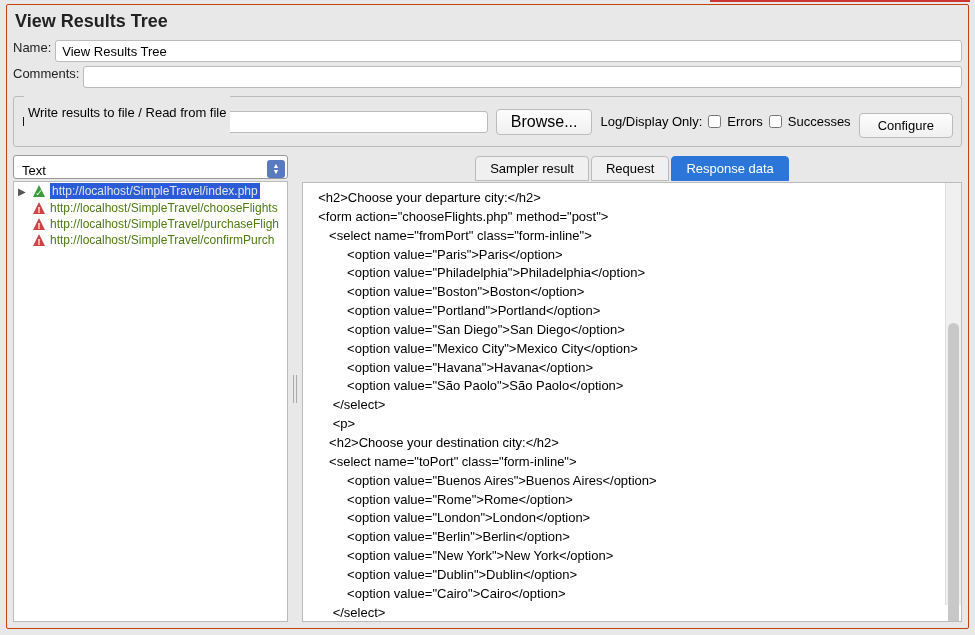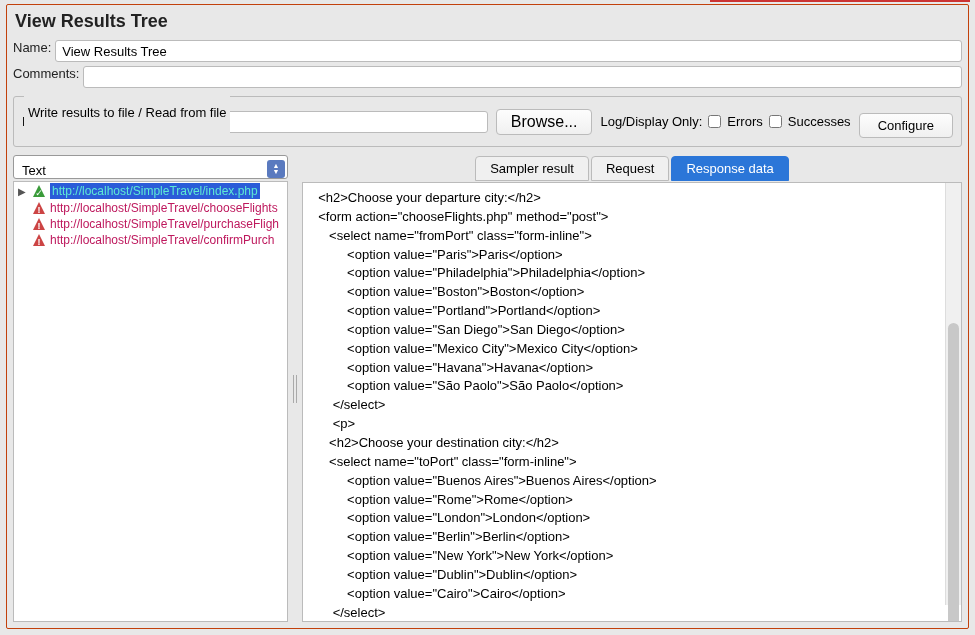--- a/index.html
+++ b/index.html
@@ -117,24 +117,24 @@
     .tree-row {
       display: flex;
       align-items: center;
       gap: 4px;
       padding: 1px 4px;
       white-space: nowrap;
       cursor: pointer;
     }
     .tree-row.selected .tree-label {
       background: #2b5cd8;
-      color: #5eead4;
+      color: #e5e5e5;
       padding: 1px 2px;
     }
-    .tree-label { color: #be185d; }
+    .tree-label { color: #4d7c0f; }
     .expand-arrow { width: 10px; color: #555; font-size: 10px; }
     .icon-ok {
       width: 14px; height: 14px;
       display: inline-flex; align-items: center; justify-content: center;
     }
     .icon-warn {
       width: 14px; height: 14px;
       display: inline-flex; align-items: center; justify-content: center;
     }
     .splitter { width: 6px; display:flex; align-items:center; justify-content:center; cursor: col-resize;}

